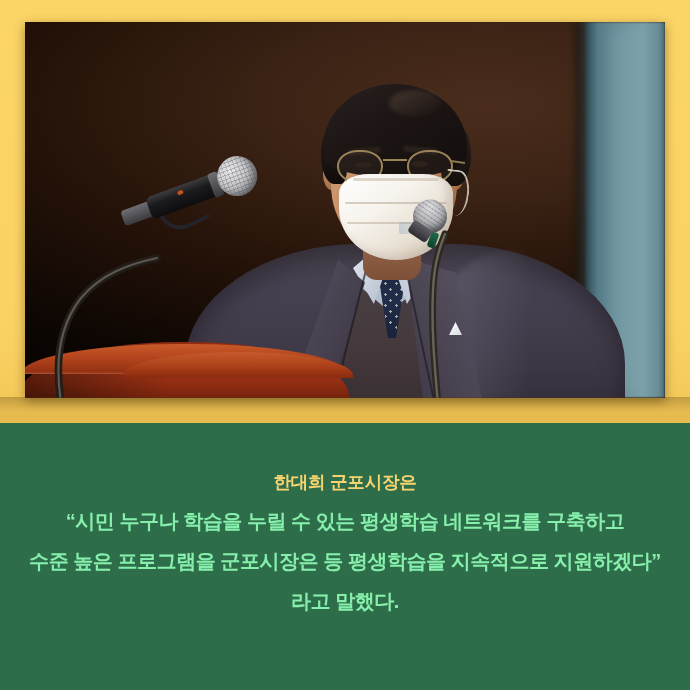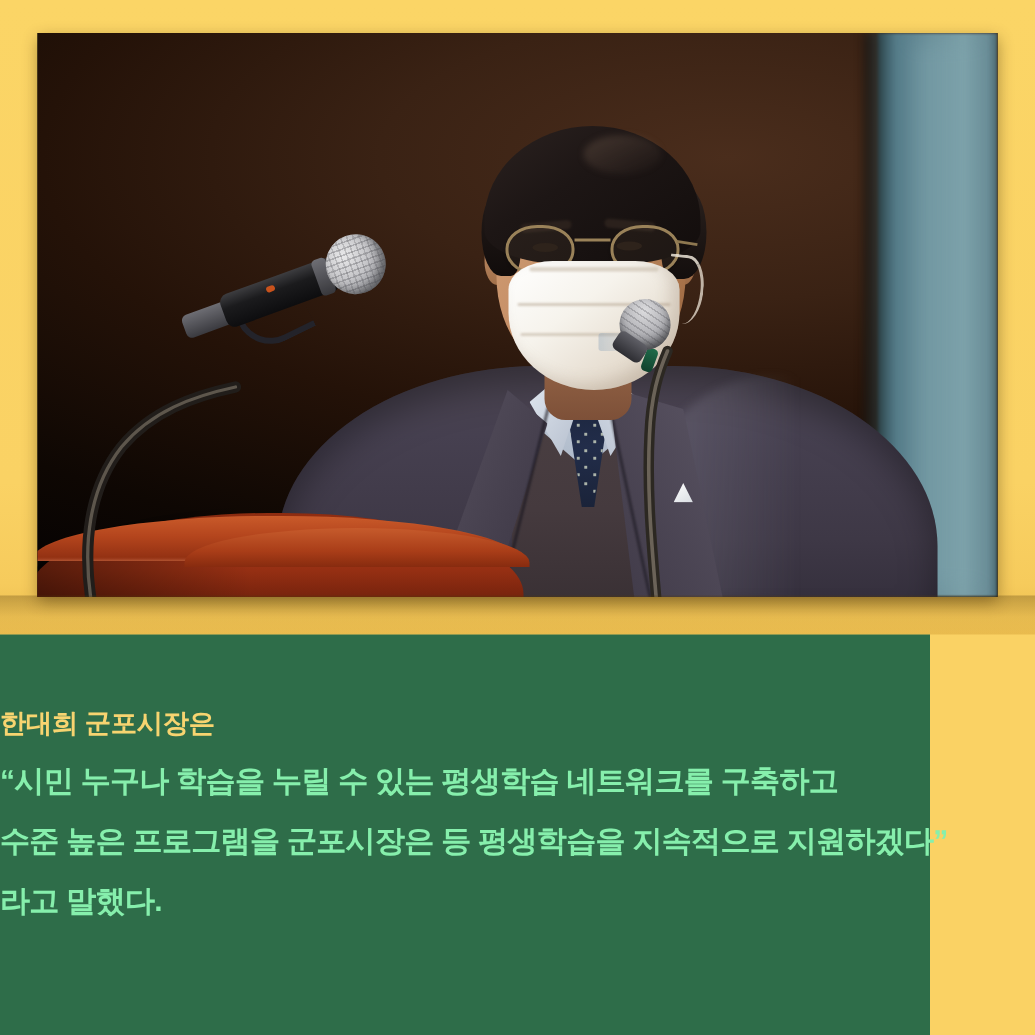--- a/index.html
+++ b/index.html
@@ -330,23 +330,23 @@
   }
   .mic2-green{
     position:absolute; left:404px; top:210px; width:8px; height:16px; border-radius:3px;
     background:linear-gradient(#1f6b4a,#11412d); transform:rotate(20deg);
   }
   .gooseneck2{ position:absolute; left:344px; top:198px; width:130px; height:200px; }
   .gooseneck2 svg{ position:absolute; inset:0; }
 
   
   .bottom{
-    position:absolute; left:0; top:423px; width:620px; height:267px;
+    position:absolute; left:0; top:423px; width:690px; height:267px;
     background:#2e6d49;
-    display:flex; flex-direction:column; align-items:flex-start;
+    display:flex; flex-direction:column; align-items:center;
     padding-top:51px;
   }
   .headline{
     color:#f7d470; font-size:17.5px; font-weight:bold; letter-spacing:-.2px;
     line-height:1; margin-bottom:19px;
   }
   .quote-line{
     color:#86efac; font-size:20px; font-weight:bold; letter-spacing:-.45px;
     line-height:1; margin-bottom:20px; white-space:nowrap;
   }

